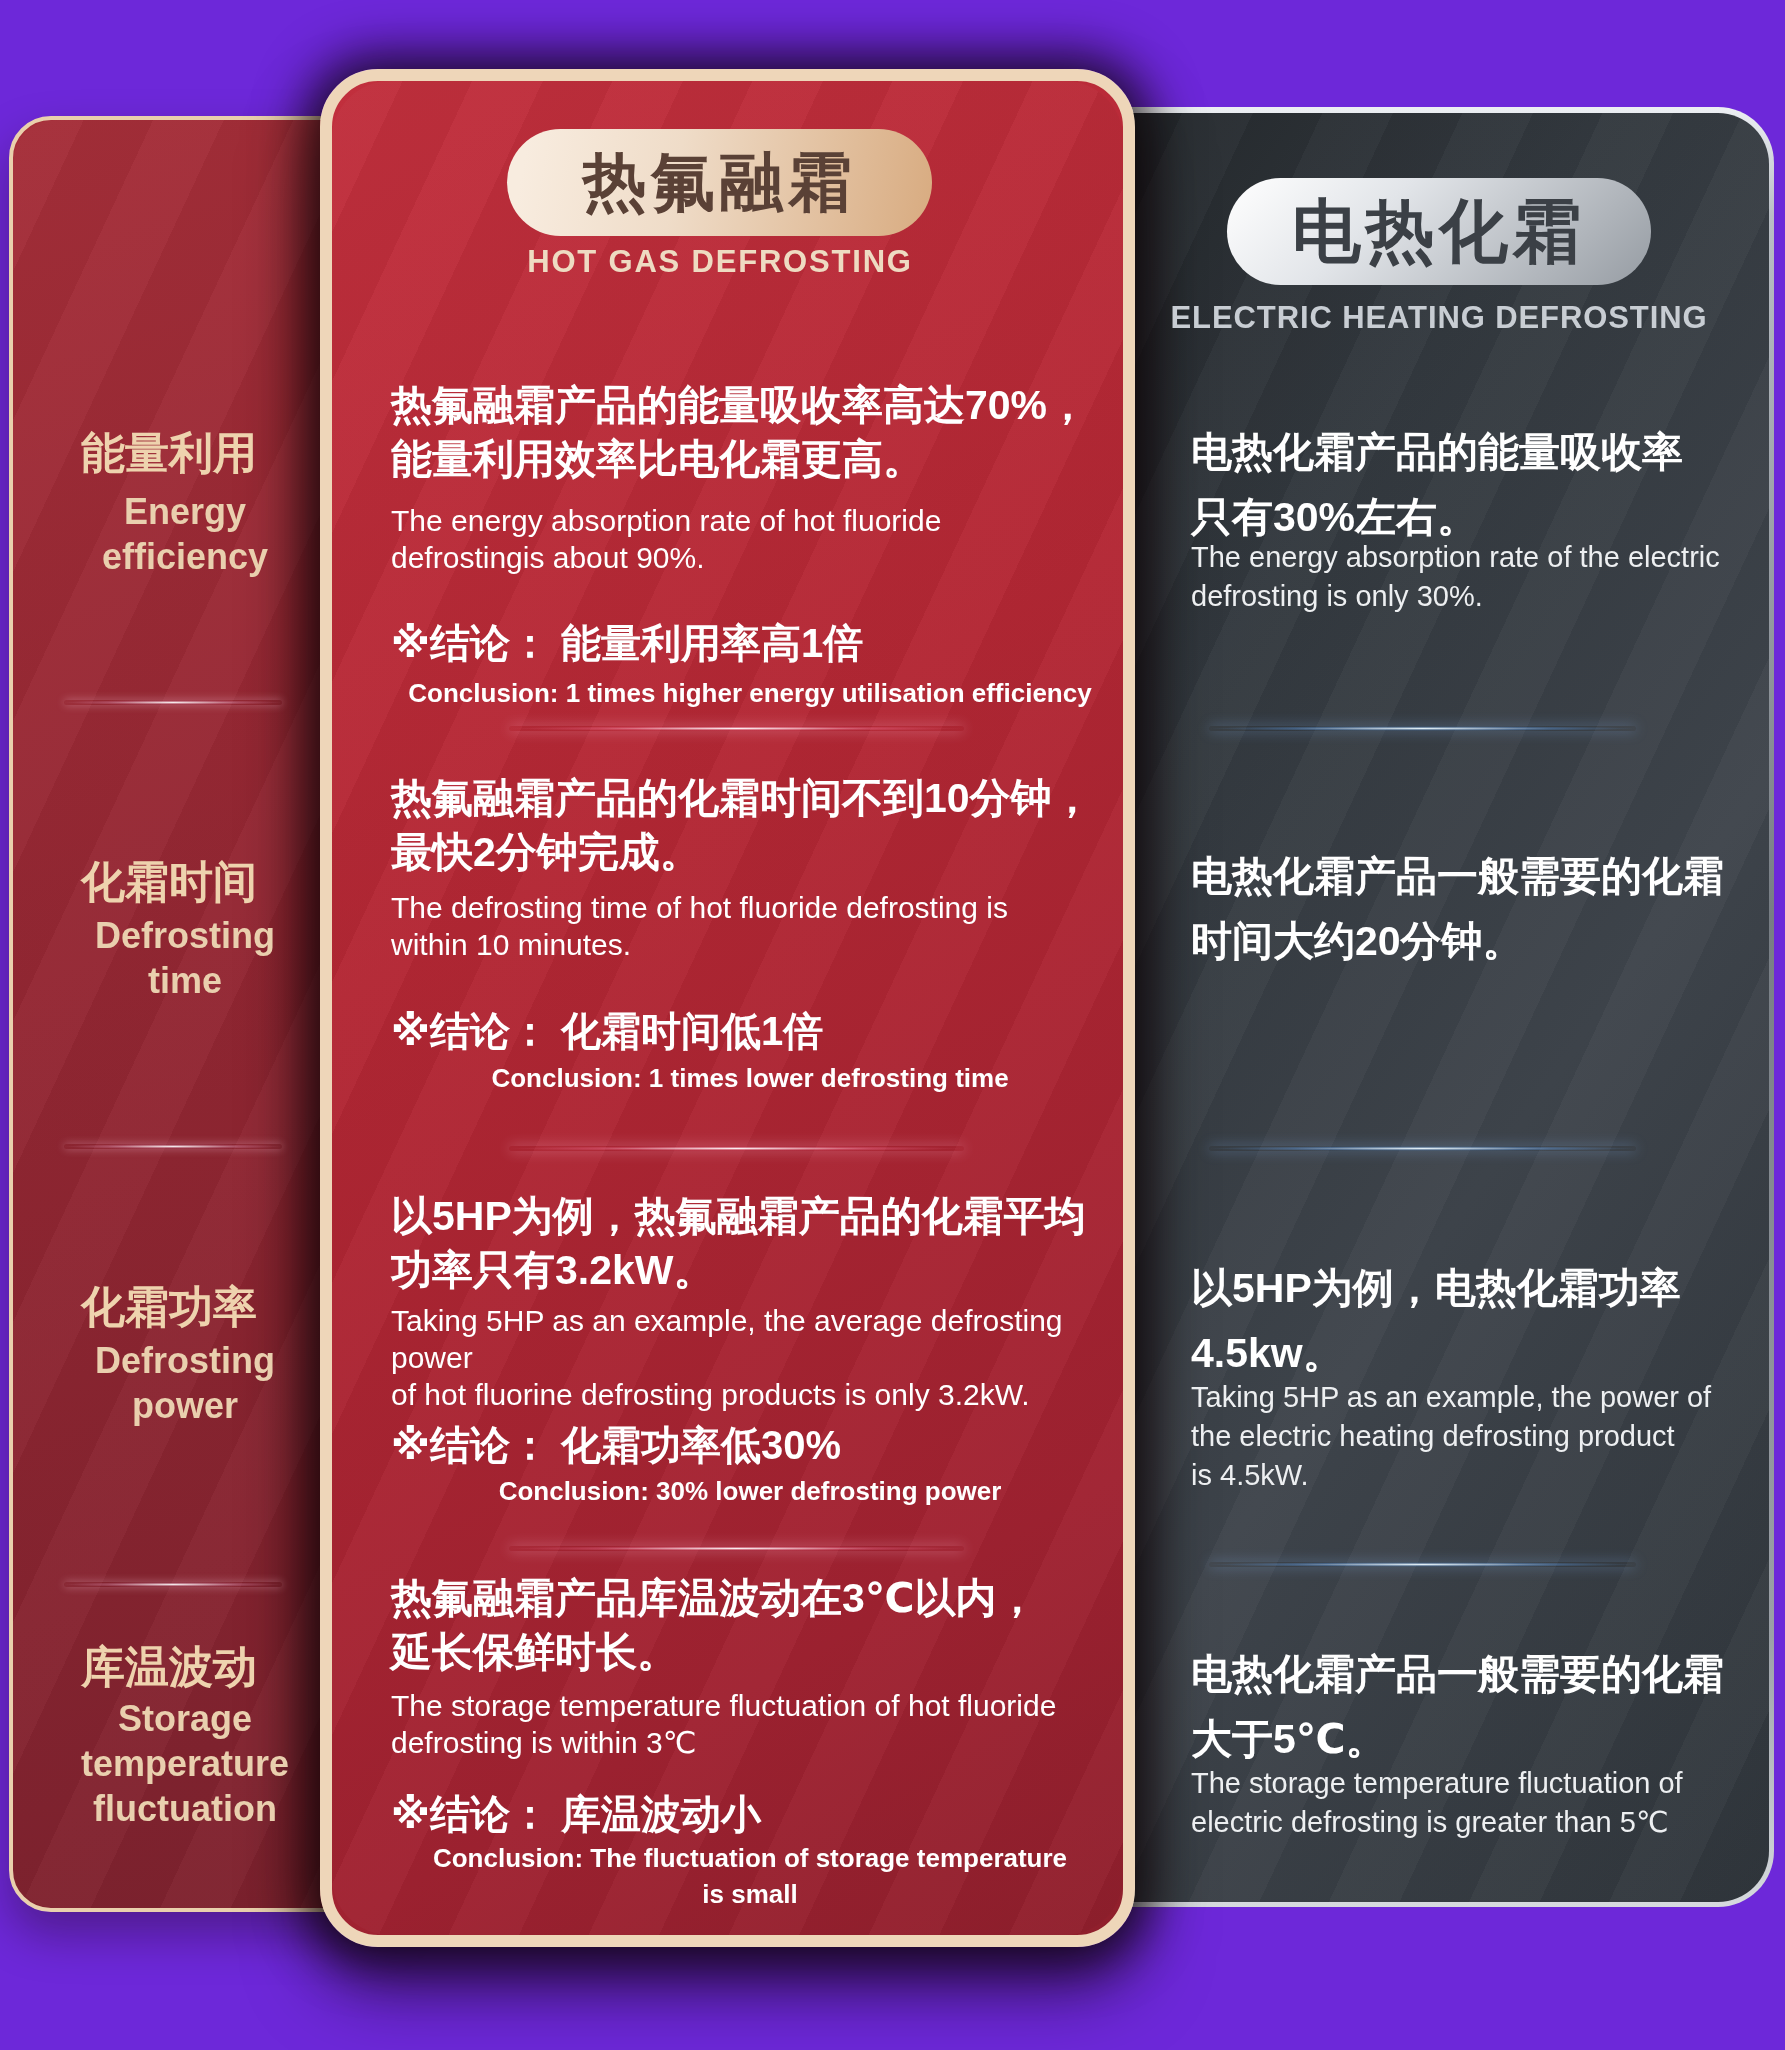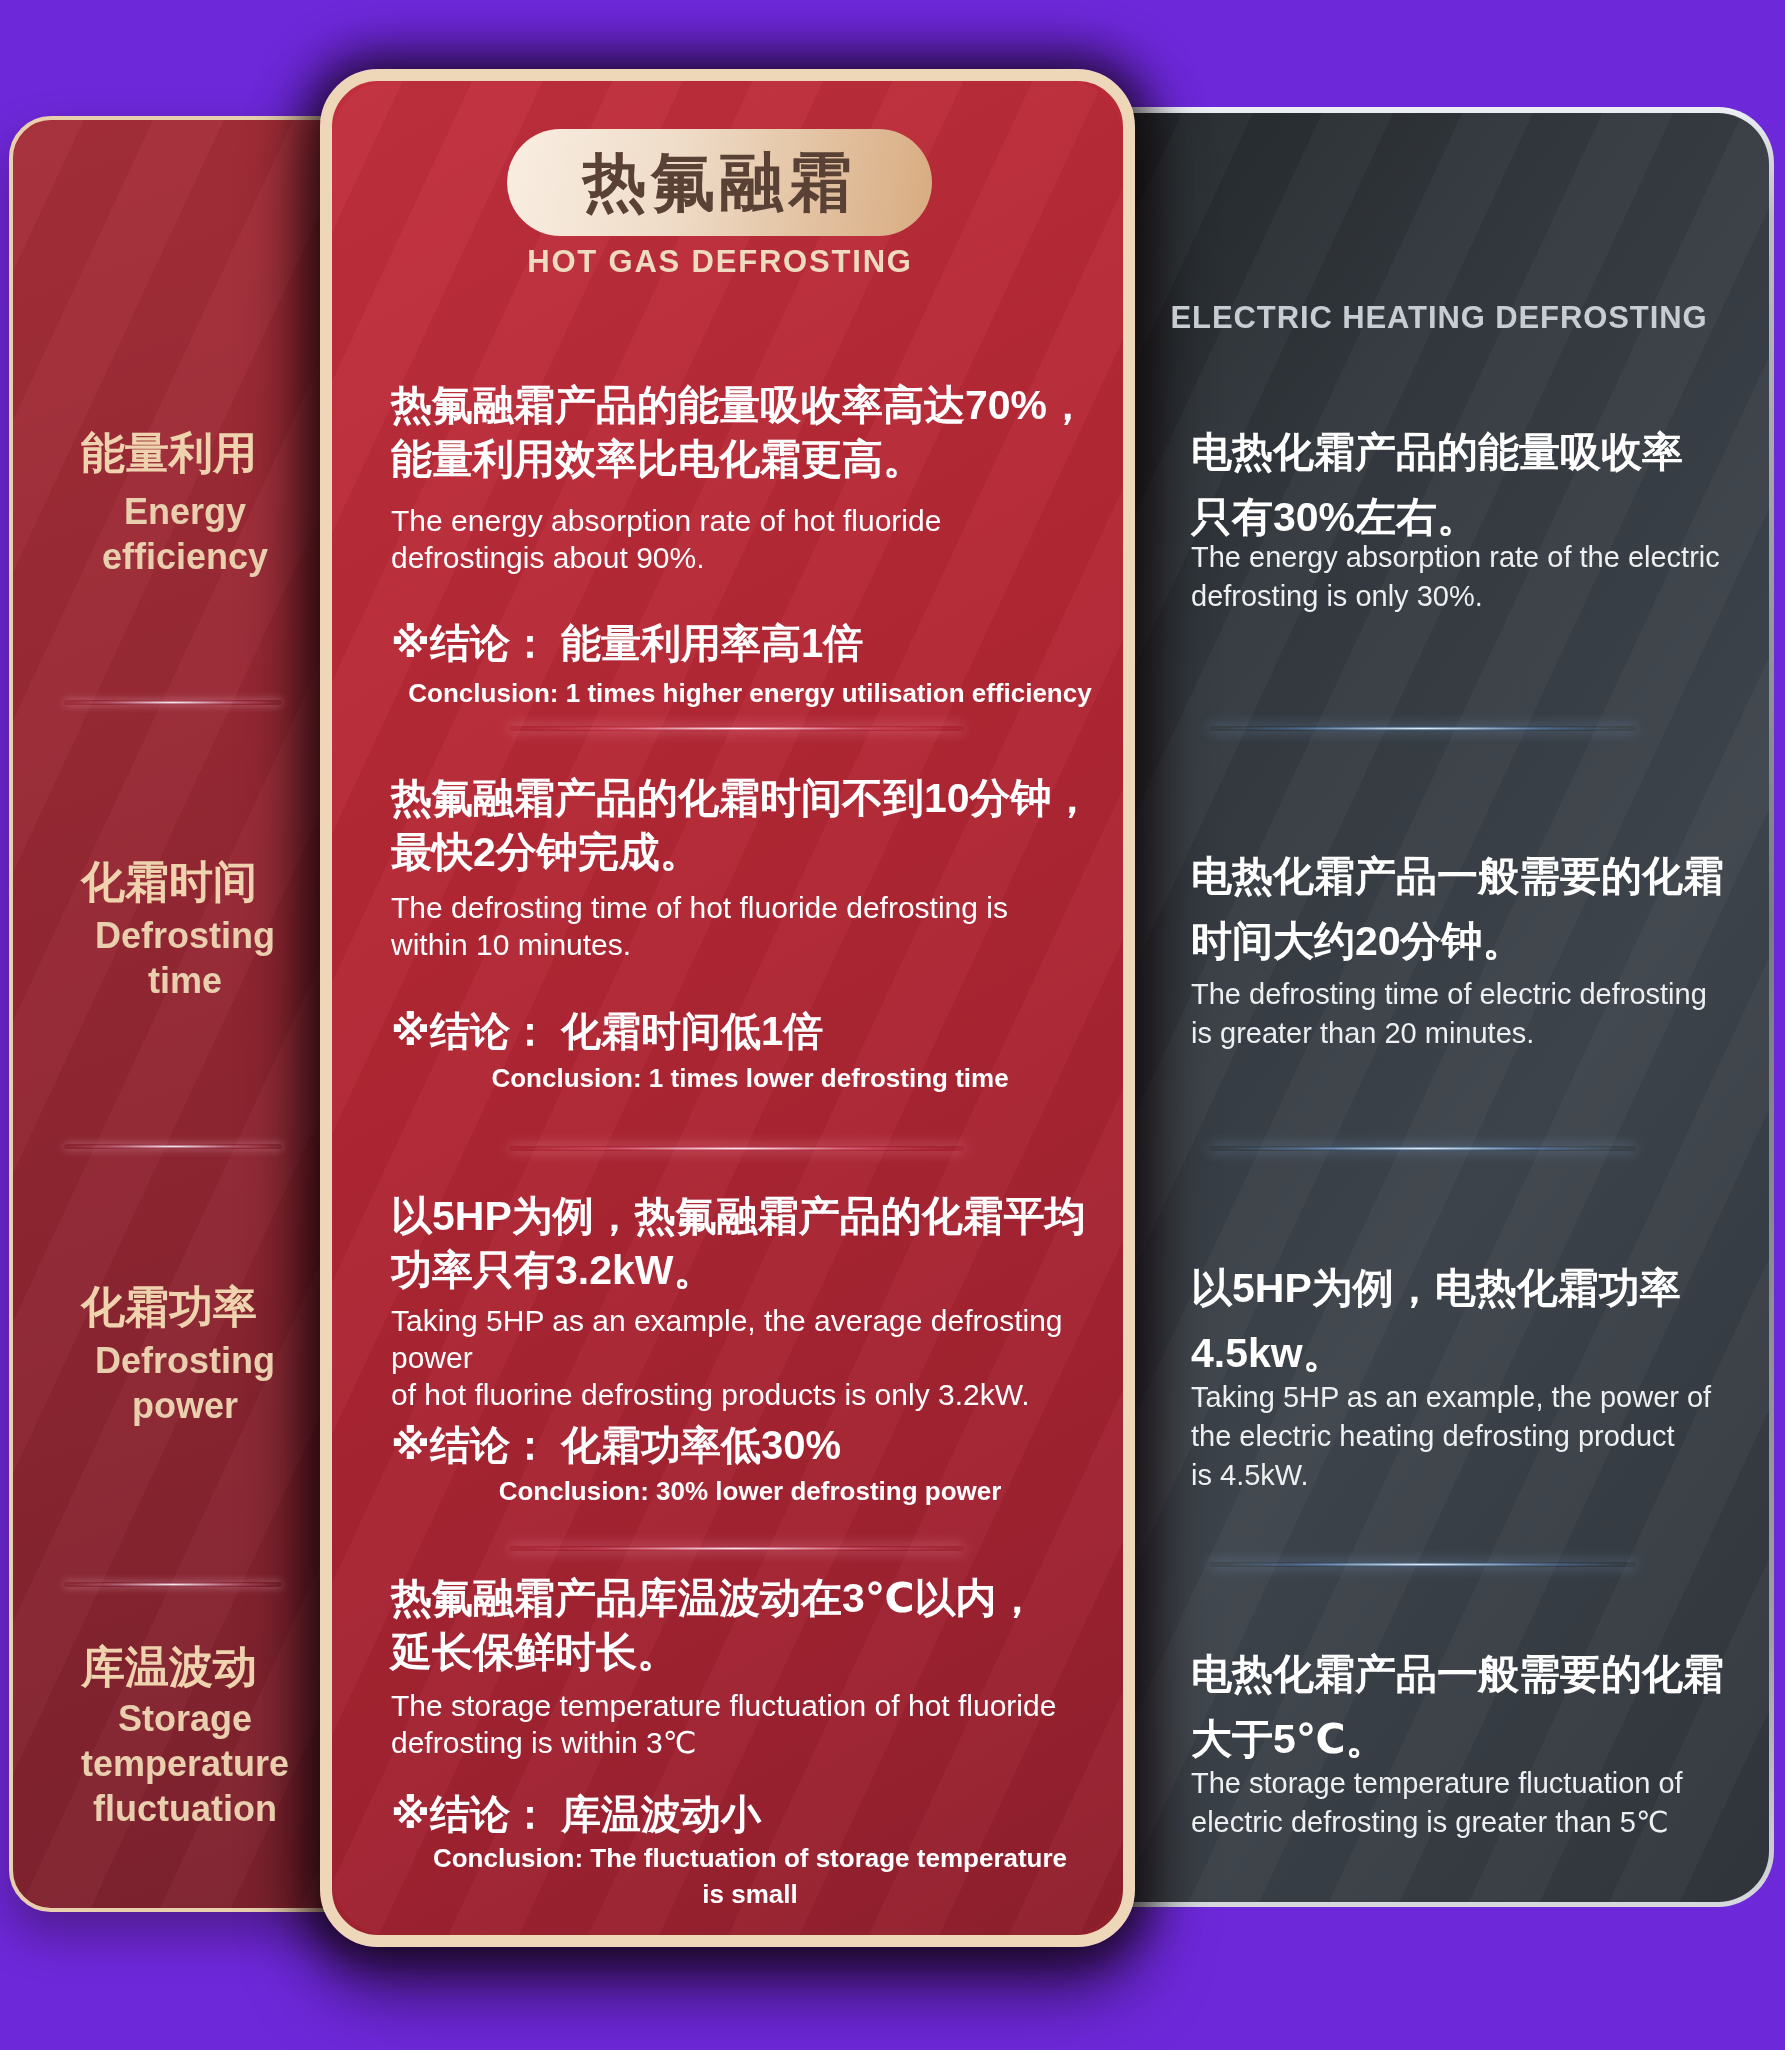--- a/index.html
+++ b/index.html
@@ -99,20 +99,21 @@
     </div>
   </section>
 
   <section class="panel-mid">
     <div class="sheen"></div>
   </section>
 
   <div class="pill pill-mid">热氟融霜</div>
   <div class="subtitle sub-mid">HOT GAS DEFROSTING</div>
 
+  <div class="pill pill-right">电热化霜</div>
   <div class="subtitle sub-right">ELECTRIC HEATING DEFROSTING</div>
 
   <div class="lzh" style="top:424px">能量利用</div>
   <div class="len pre" style="top:489px">Energy
 efficiency</div>
 
   <div class="lzh" style="top:853px">化霜时间</div>
   <div class="len pre" style="top:913px">Defrosting
 time</div>
 
@@ -162,22 +163,20 @@
 is small</div>
 
   <div class="rzh pre" style="top:420px">电热化霜产品的能量吸收率
 只有30%左右。</div>
   <div class="ren pre" style="top:538px">The energy absorption rate of the electric
 defrosting is only 30%.</div>
   <div class="shine shine-right" style="top:726px"></div>
 
   <div class="rzh pre" style="top:844px">电热化霜产品一般需要的化霜
 时间大约20分钟。</div>
-  <div class="ren pre" style="top:975px">The defrosting time of electric defrosting
-is greater than 20 minutes.</div>
   <div class="shine shine-right" style="top:1146px"></div>
 
   <div class="rzh pre" style="top:1256px">以5HP为例，电热化霜功率
 4.5kw。</div>
   <div class="ren pre" style="top:1378px">Taking 5HP as an example, the power of
 the electric heating defrosting product
 is 4.5kW.</div>
   <div class="shine shine-right" style="top:1562px"></div>
 
   <div class="rzh pre" style="top:1642px">电热化霜产品一般需要的化霜

